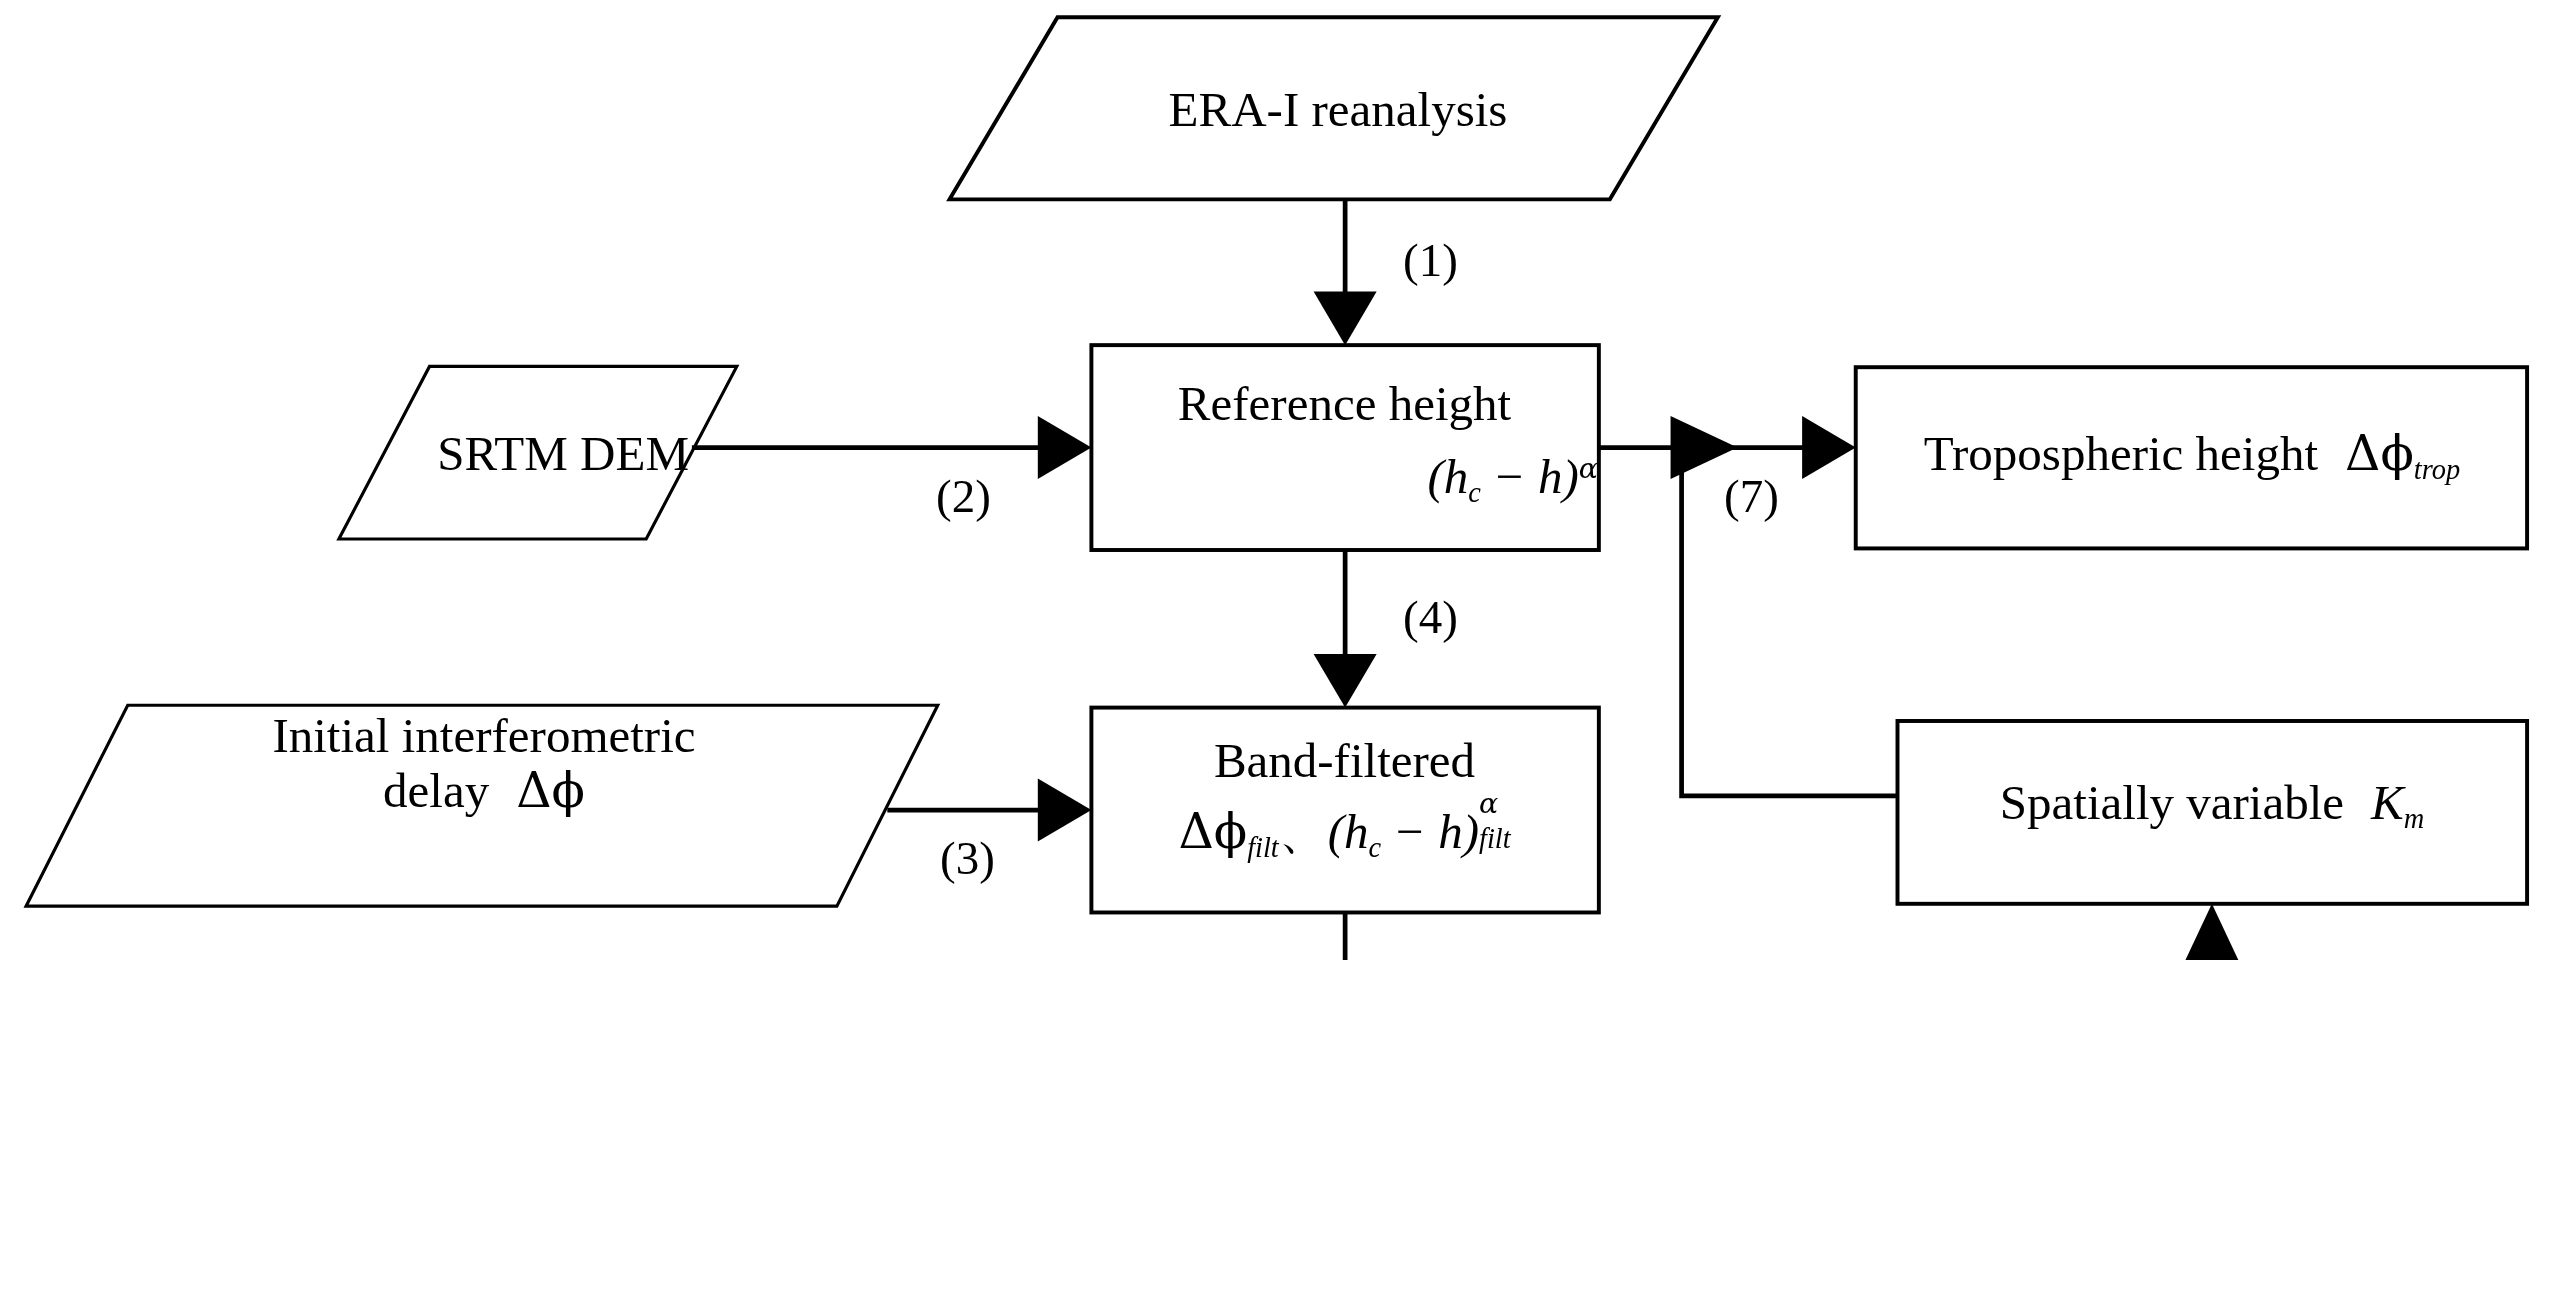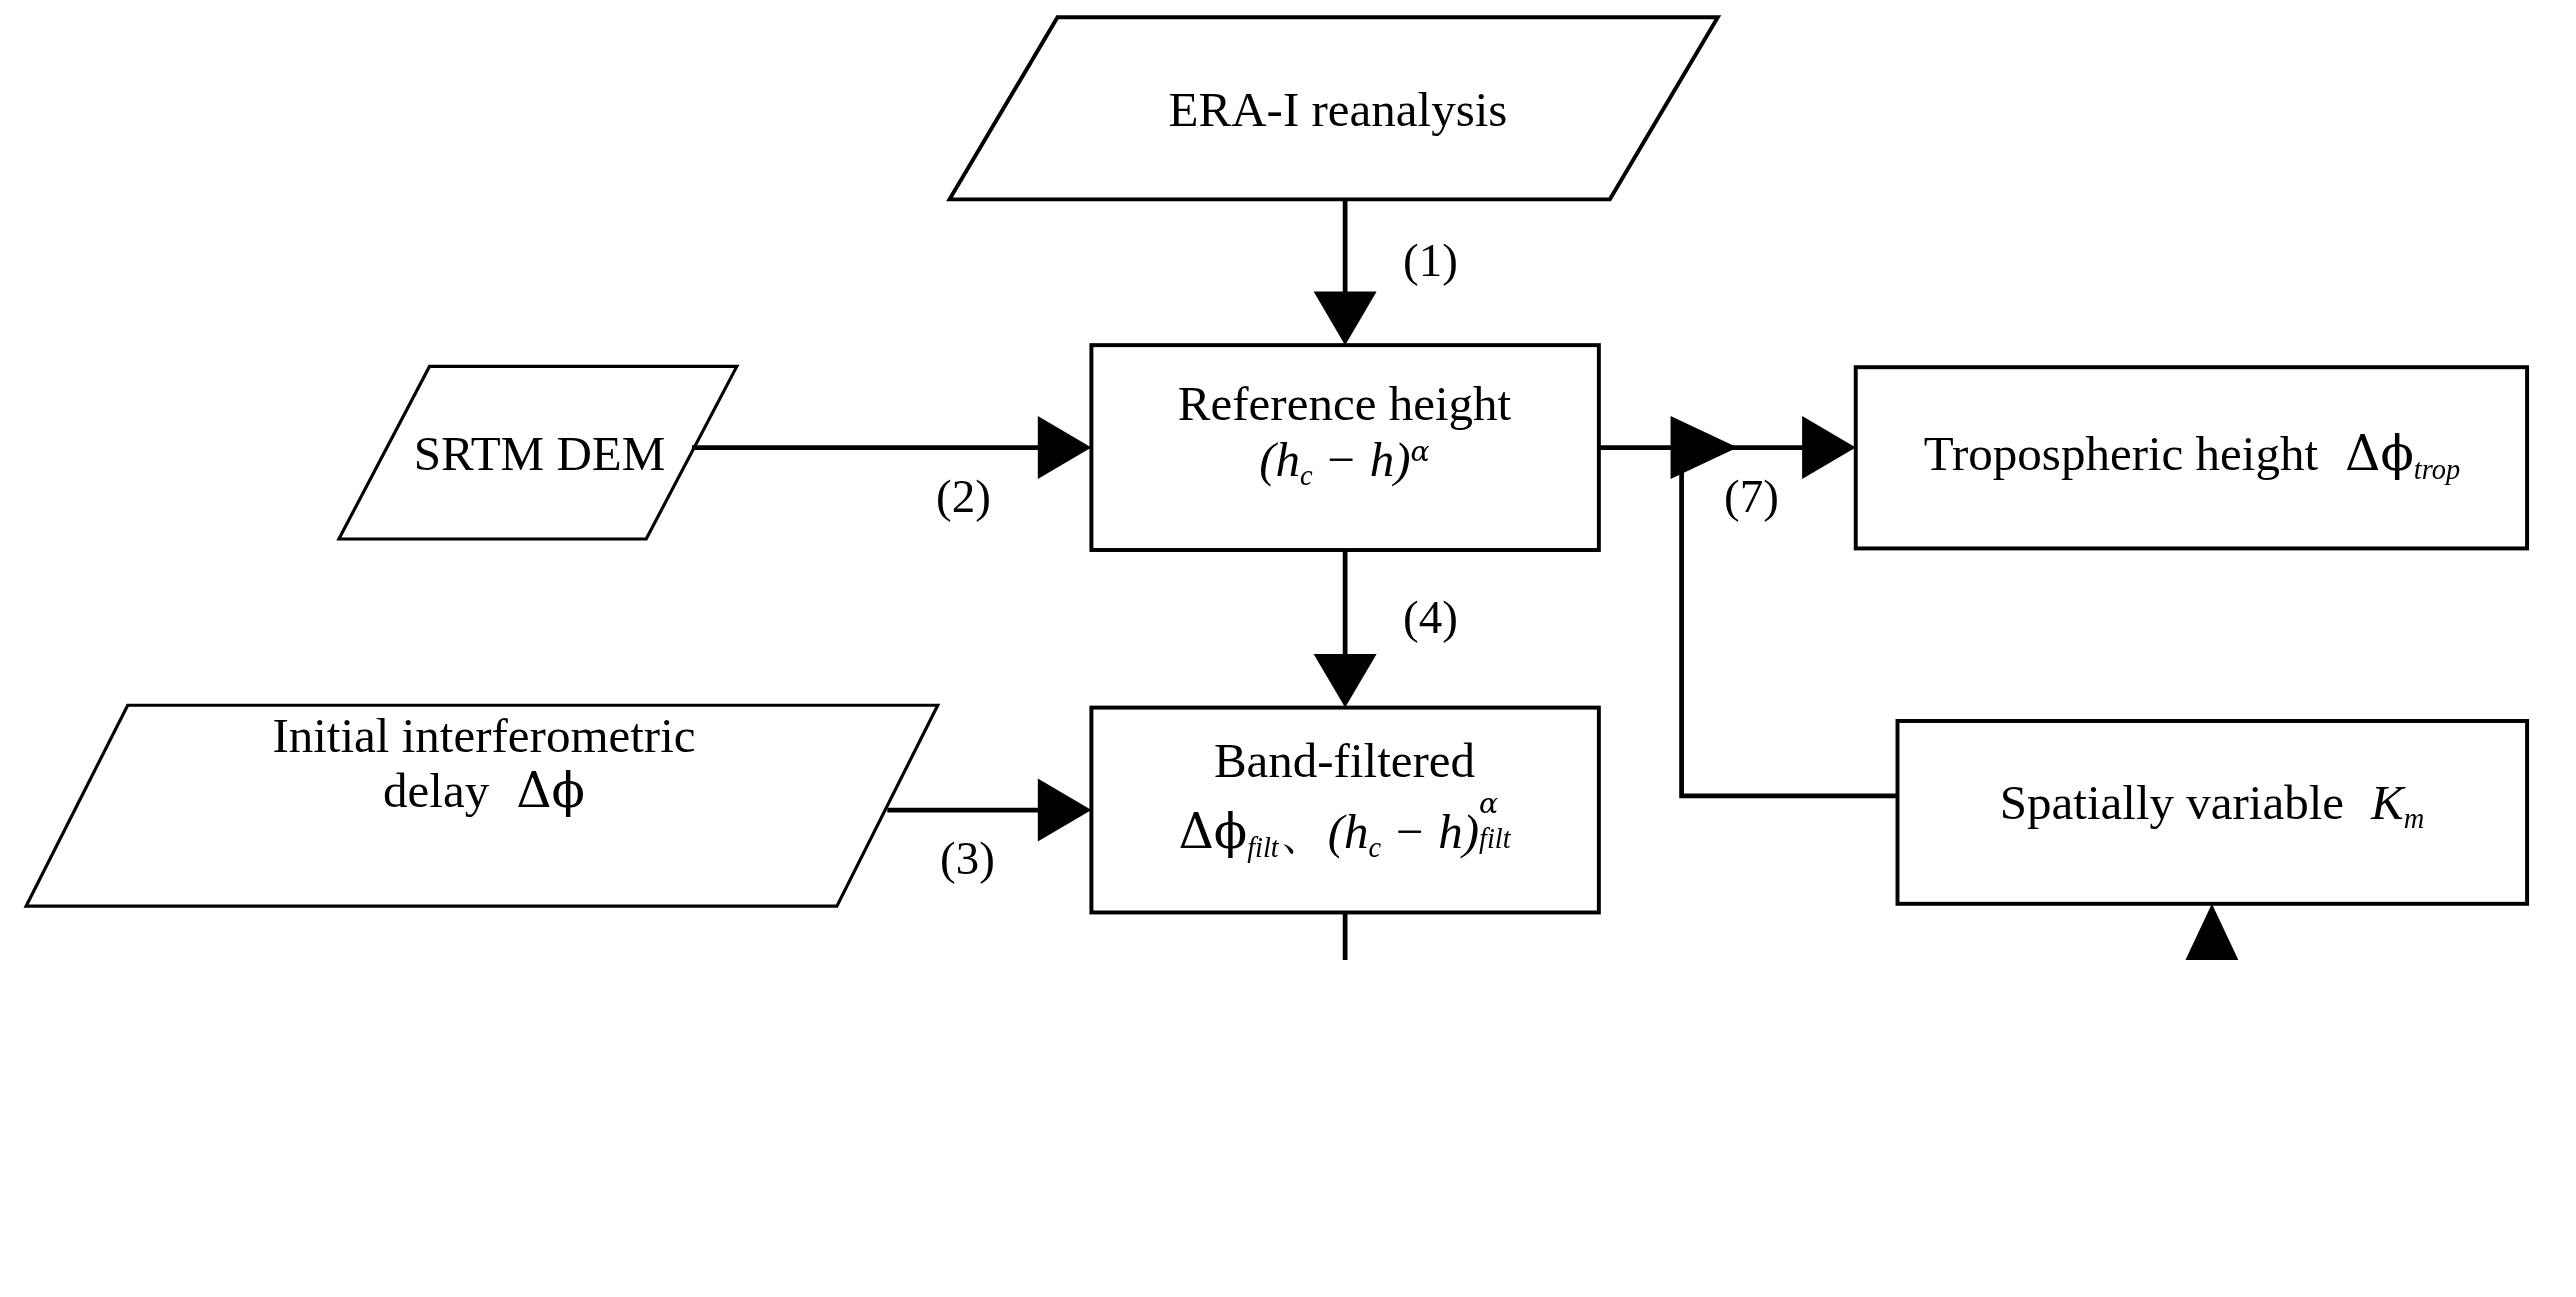--- a/index.html
+++ b/index.html
@@ -143,32 +143,32 @@
       <polygon class="ahead" points="2205,568 2120,528 2120,608"></polygon>
       <polygon class="ahead" points="2355,568 2287,528 2287,608"></polygon>
 
       <polyline class="conn" points="2134,568 2134,1010 2408,1010"></polyline>
     </g>
 
   </svg>
 
   <div class="lbl node-text" style="left:1070px; top:83px; width:536px;">ERA-I reanalysis</div>
 
-  <div class="lbl node-text" style="left:390px; top:427px; width:299px;">SRTM DEM</div>
+  <div class="lbl node-text" style="left:390px; top:427px; width:299px;text-align:right;">SRTM DEM</div>
 
   <div class="lbl node-text" style="left:169px; top:709px; width:630px;">
     <div>Initial interferometric</div>
     <div class="nowrap">
       <span>delay</span><span class="gap-lg"></span><span class="sym">Δϕ</span>
     </div>
   </div>
 
   <div class="lbl node-text" style="left:1091px; top:377px; width:507px;">
     <div>Reference height</div>
-    <div class="nowrap" style="margin-top:1px;">
+    <div class="nowrap" style="margin-top:18px;text-align:right;">
       <span class="mathit">(</span><span class="mathit">h</span><span class="sub">c</span><span class="gap"></span><span>−</span><span class="gap"></span><span class="mathit">h</span><span class="mathit">)</span><span class="sup sym">α</span>
     </div>
   </div>
 
   <div class="lbl node-text" style="left:1091px; top:734px; width:507px;">
     <div>Band-filtered</div>
     <div class="nowrap" style="margin-top:11px;">
       <span class="sym">Δϕ</span><span class="sub">filt</span><span>、</span><span class="mathit">(</span><span class="mathit">h</span><span class="sub">c</span><span class="gap"></span><span>−</span><span class="gap"></span><span class="mathit">h</span><span class="mathit">)</span><span class="subsup"><i class="s1 sym">α</i><i class="s2">filt</i></span>
     </div>
   </div>

